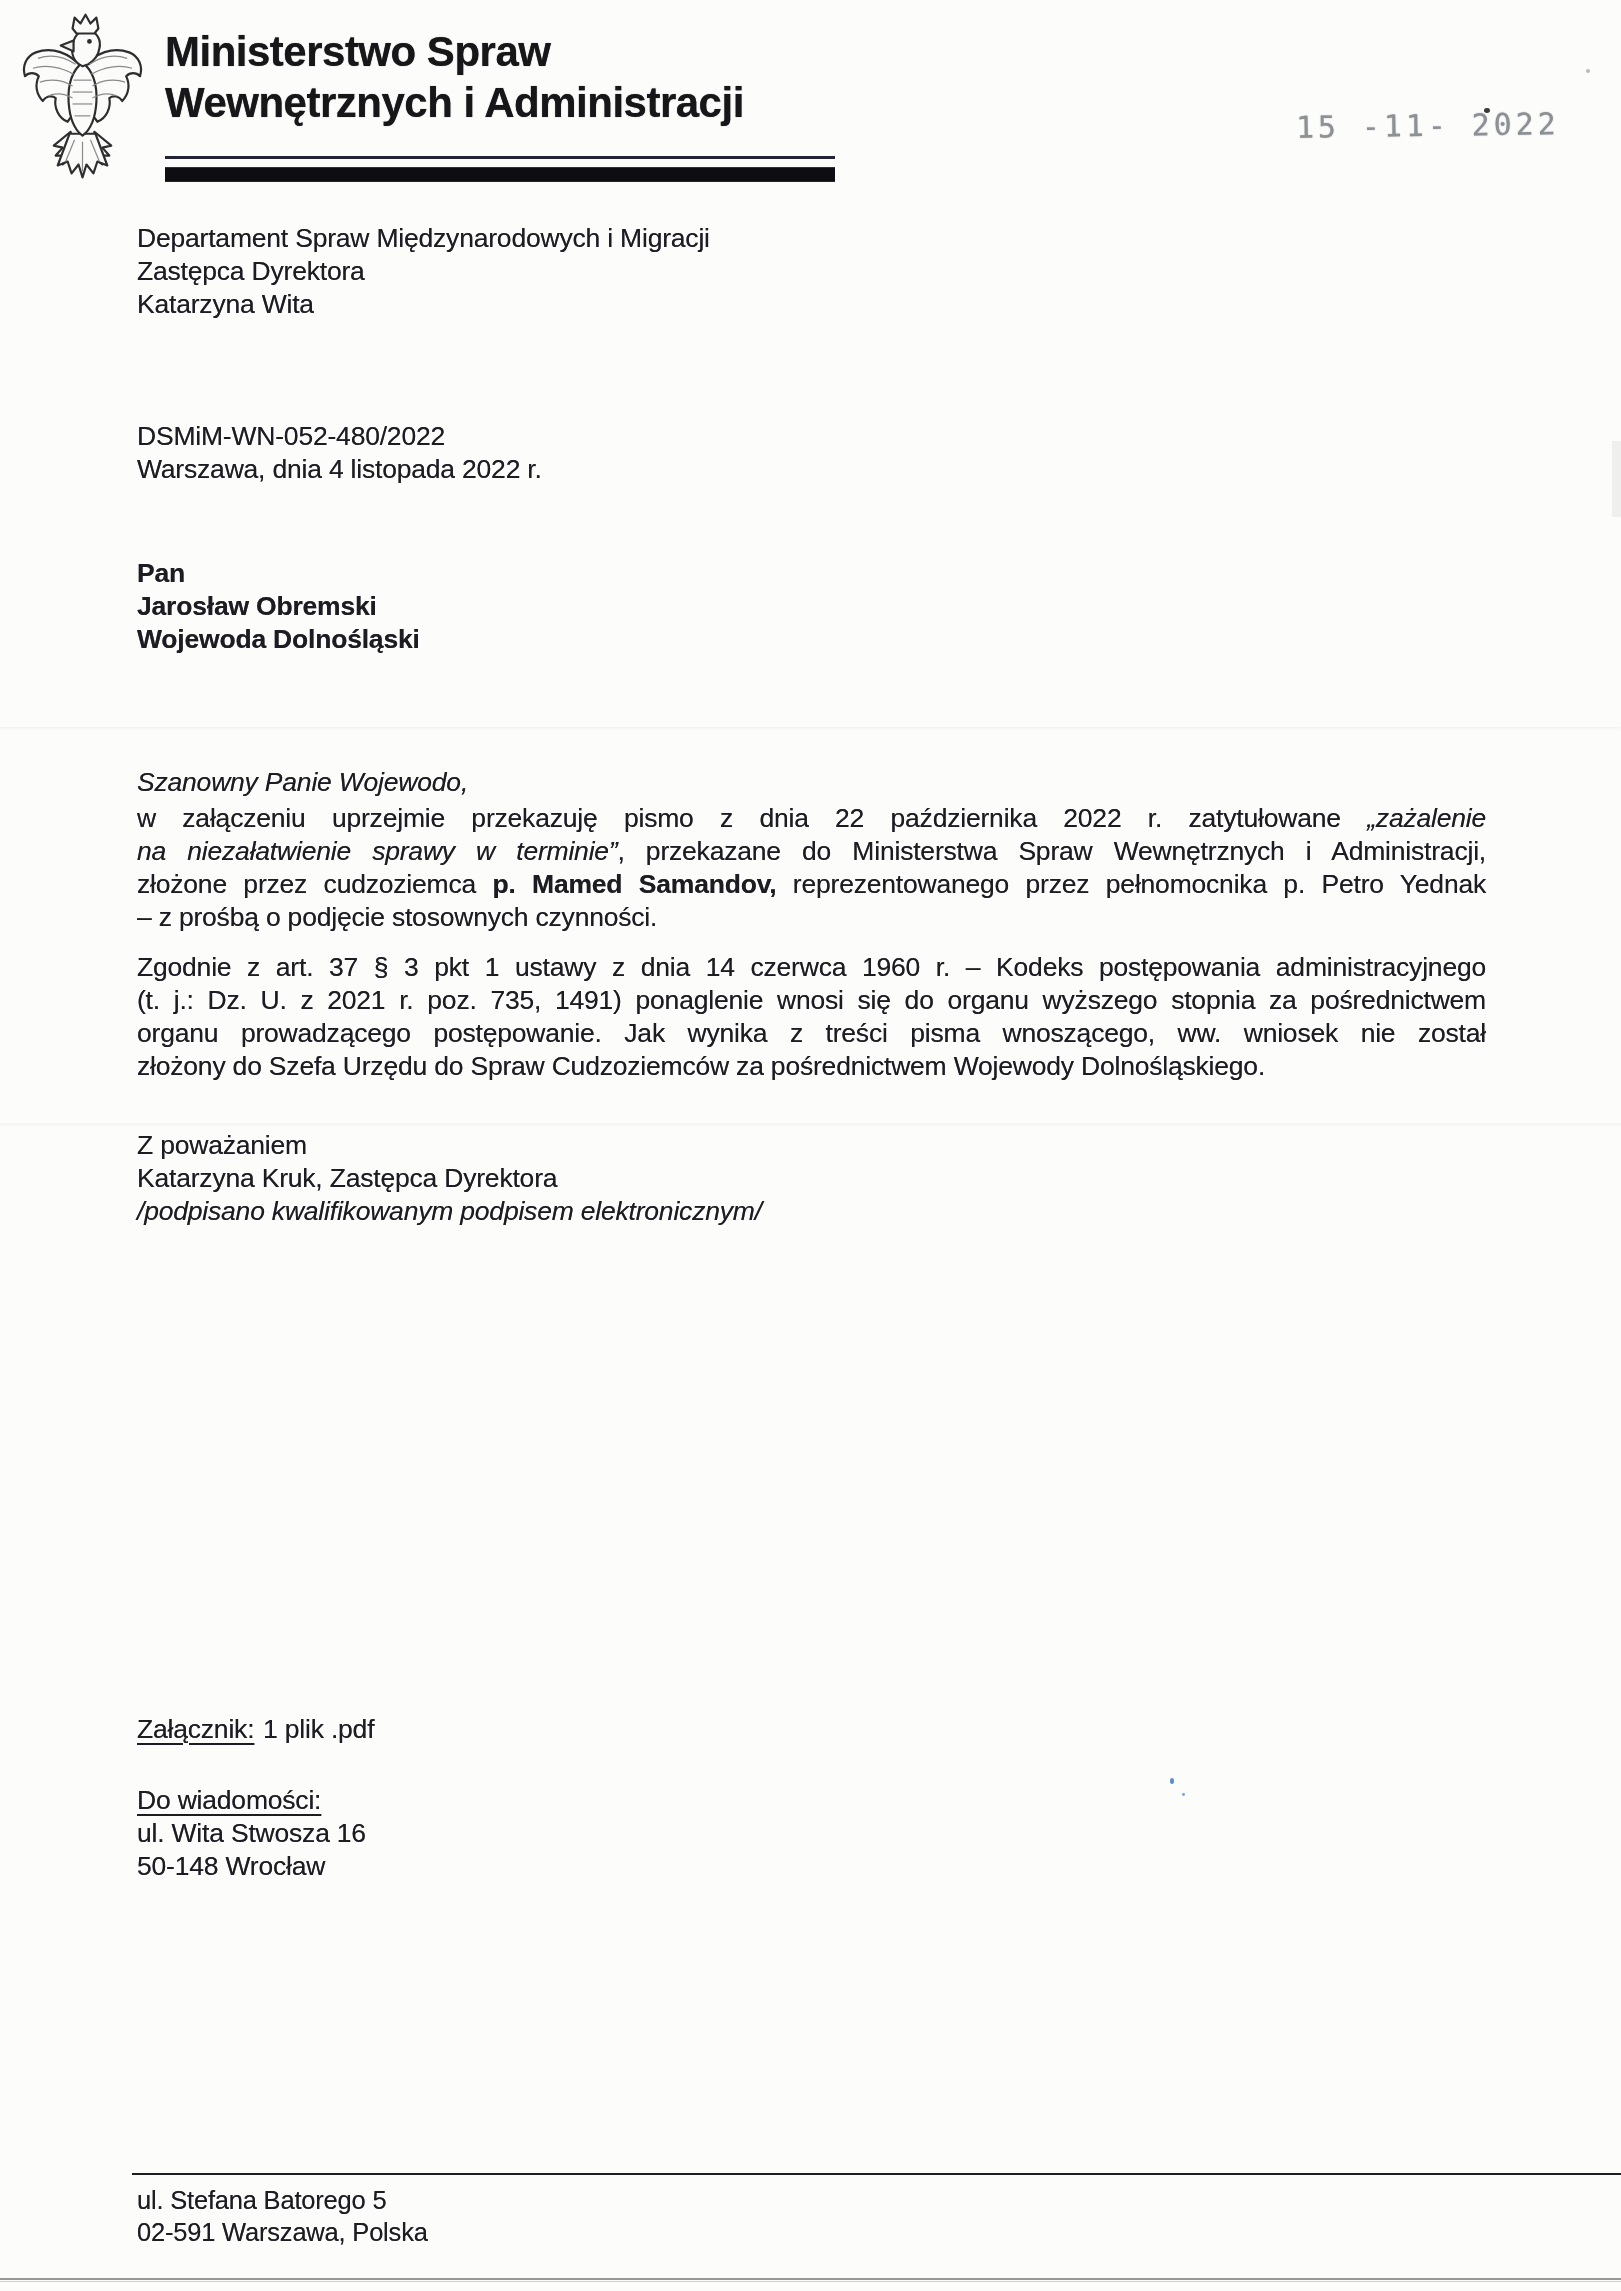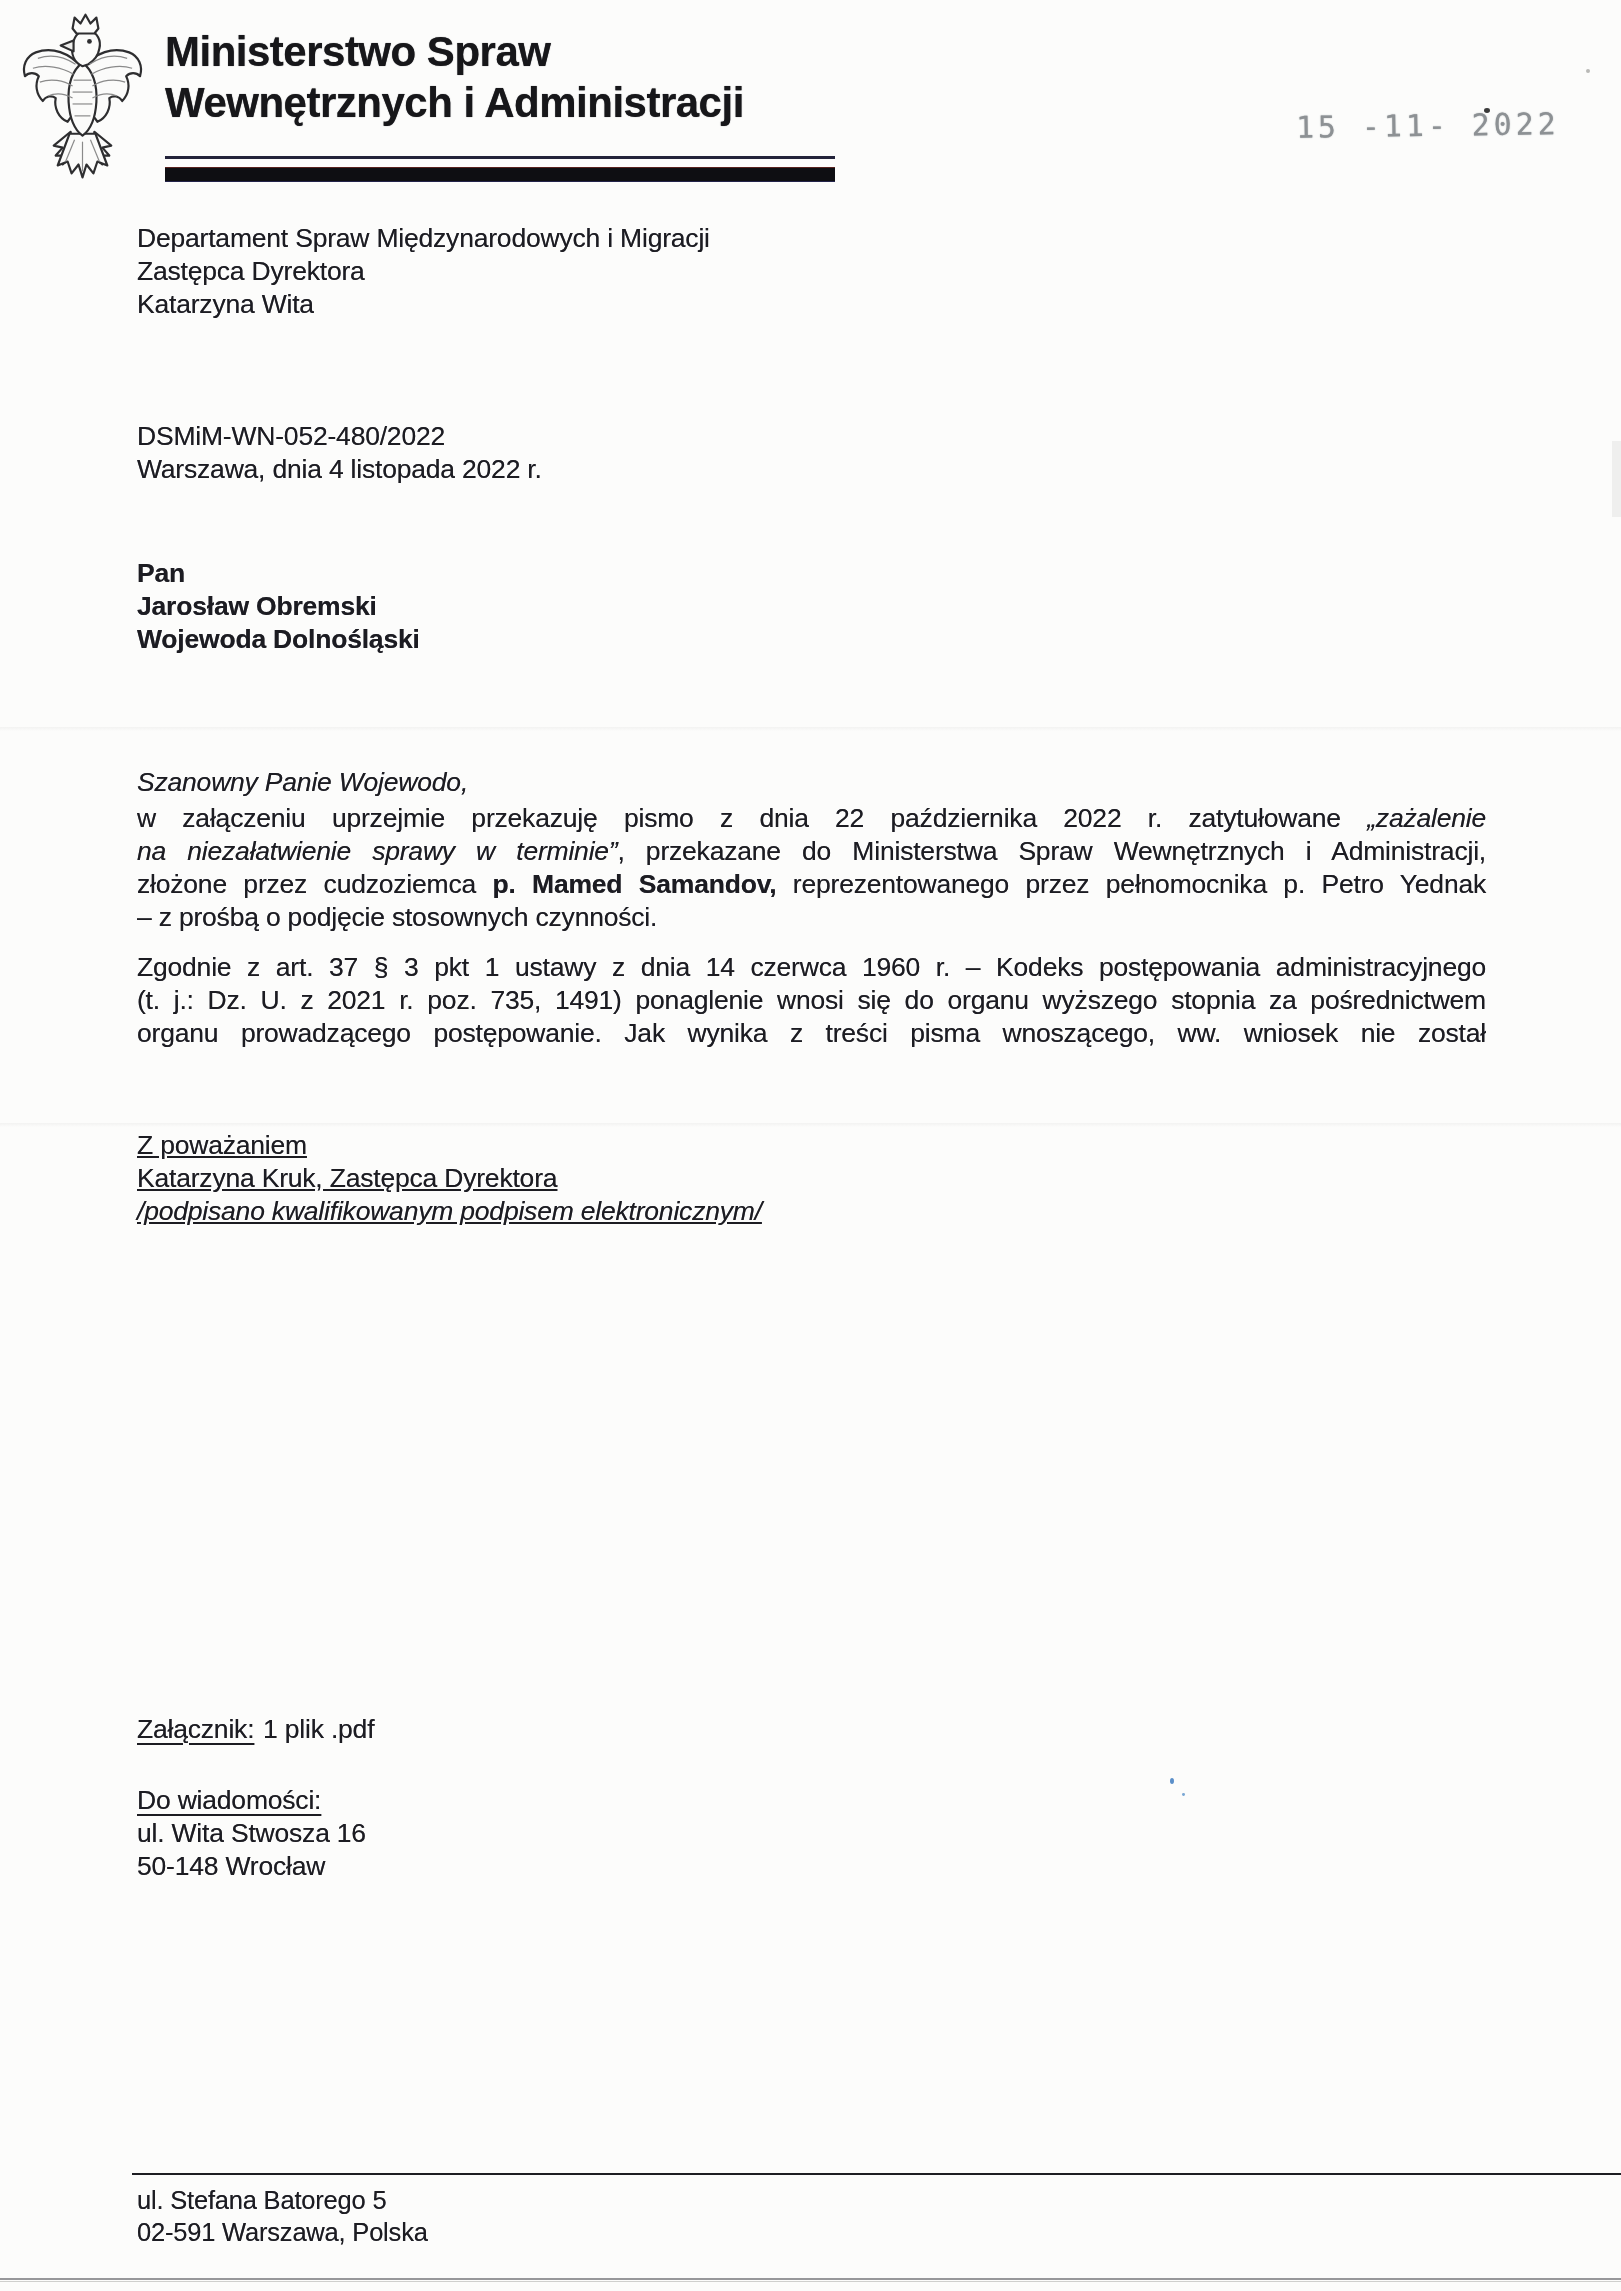--- a/index.html
+++ b/index.html
@@ -28,21 +28,21 @@
   
   .sender{left:137px;top:222px;}
   .reference{left:137px;top:420px;}
   .recipient{left:137px;top:557px;font-weight:bold;}
   .greeting{left:137px;top:766px;font-style:italic;}
   .para{width:1349px;}
   .p1{left:137px;top:802px;}
   .p2{left:137px;top:951px;}
   .jline{text-align:justify;text-align-last:justify;}
   .lline{text-align:left;text-align-last:left;}
-  .closing{left:137px;top:1129px;text-decoration:underline;}
+  .closing{left:137px;top:1129px;}
   .attachment{left:137px;top:1713px;}
   .cc{left:137px;top:1784px;}
   .ul{text-decoration:underline;text-underline-offset:4.9px;text-decoration-thickness:2px;}
   .it{font-style:italic;}
   .bd{font-weight:bold;}
   .gap{margin-left:8.8px;}
   
   .footer-rule{left:132px;top:2173px;width:1489px;height:2px;background:#1d1d22;}
   .footer{left:137px;top:2184px;font-size:25.5px;line-height:32px;}
   .scan-bottom{left:0;top:2278px;width:1621px;height:2px;background:#97979a;}
@@ -126,20 +126,21 @@
     <div class="jline"><span>w załączeniu uprzejmie przekazuję pismo z dnia 22 października 2022 r. zatytułowane </span><span class="it">„zażalenie</span></div>
     <div class="jline"><span class="it">na niezałatwienie sprawy w terminie”</span><span>, przekazane do Ministerstwa Spraw Wewnętrznych i Administracji,</span></div>
     <div class="jline"><span>złożone przez cudzoziemca </span><span class="bd">p. Mamed Samandov,</span><span> reprezentowanego przez pełnomocnika p. Petro Yednak</span></div>
     <div class="lline">– z prośbą o podjęcie stosownych czynności.</div>
   </div>
 
   <div class="abs txt para p2">
     <div class="jline">Zgodnie z art. 37 § 3 pkt 1 ustawy z dnia 14 czerwca 1960 r. – Kodeks postępowania administracyjnego</div>
     <div class="jline">(t. j.: Dz. U. z 2021 r. poz. 735, 1491) ponaglenie wnosi się do organu wyższego stopnia za pośrednictwem</div>
     <div class="jline">organu prowadzącego postępowanie. Jak wynika z treści pisma wnoszącego, ww. wniosek nie został</div>
+    <div class="lline">złożony do Szefa Urzędu do Spraw Cudzoziemców za pośrednictwem Wojewody Dolnośląskiego.</div>
   </div>
 
   <div class="abs txt closing">
     <div>Z poważaniem</div>
     <div>Katarzyna Kruk, Zastępca Dyrektora</div>
     <div class="it">/podpisano kwalifikowanym podpisem elektronicznym/</div>
   </div>
 
   <div class="abs txt attachment">
     <span class="ul">Załącznik:</span><span class="gap">1 plik .pdf</span>

